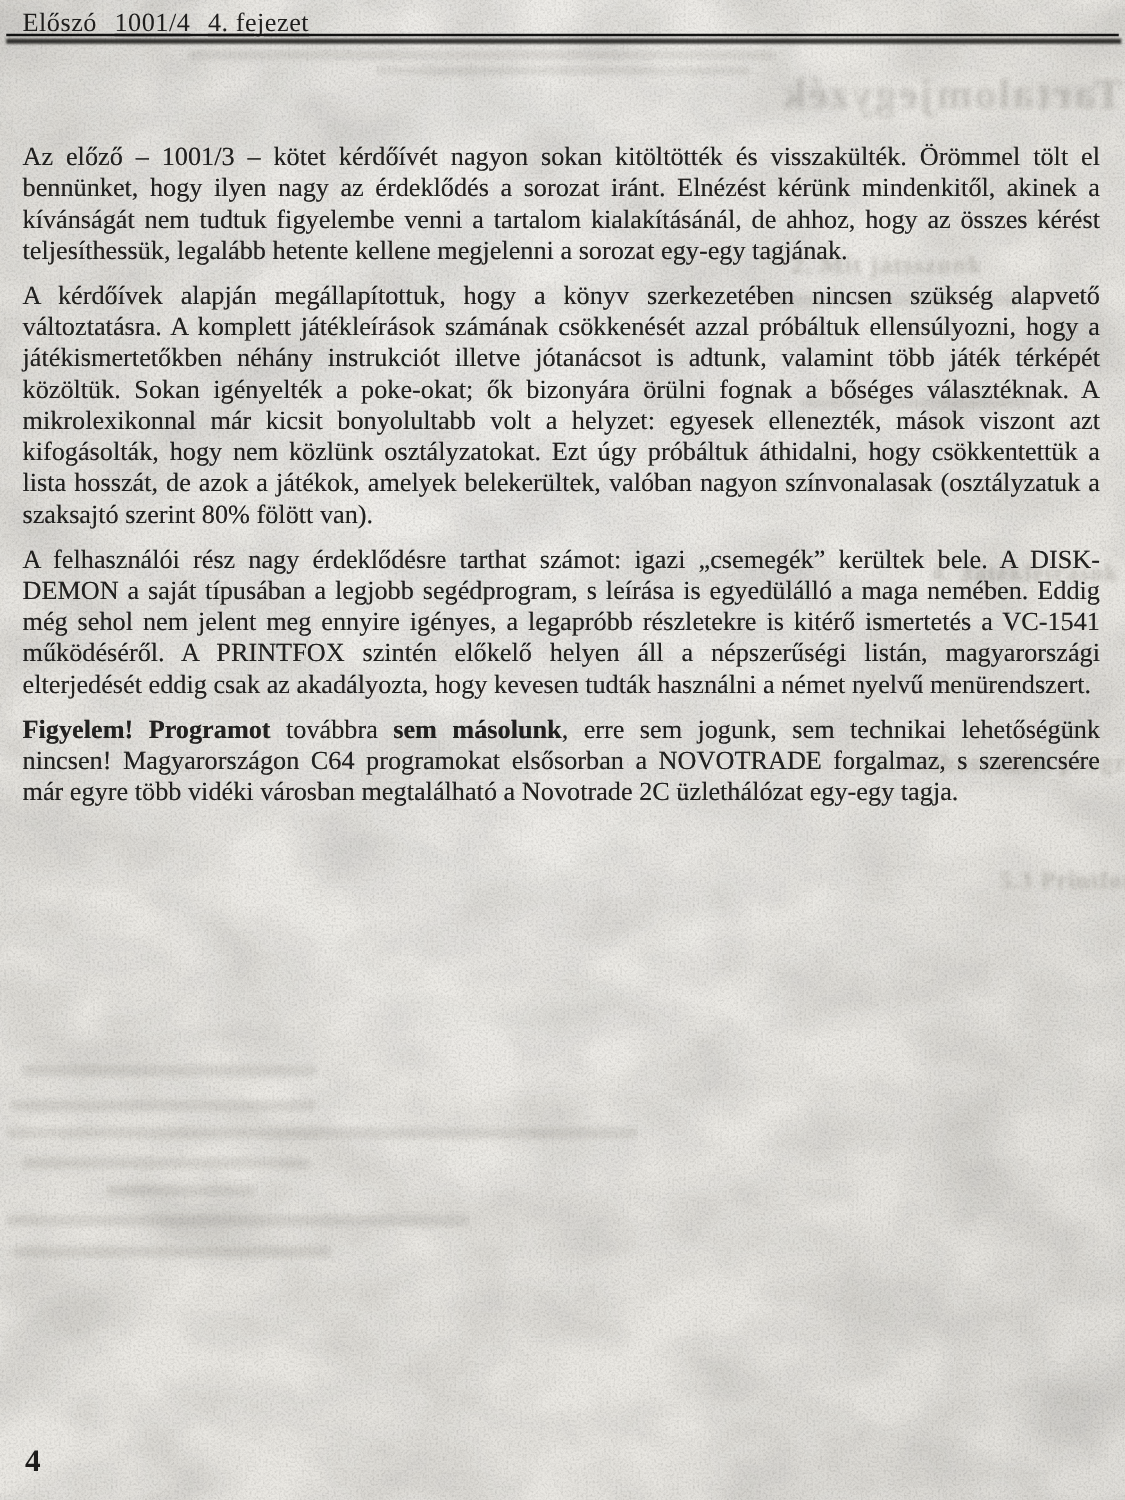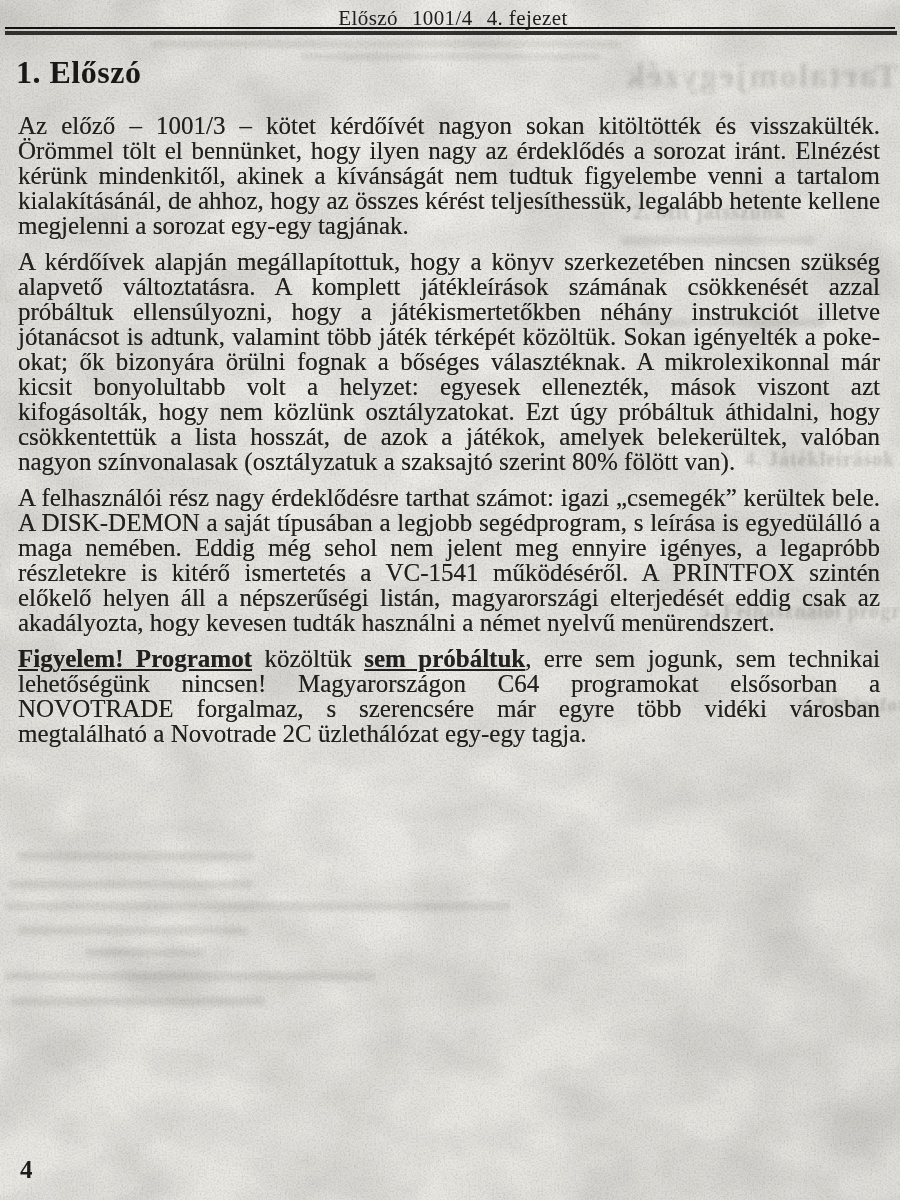--- a/index.html
+++ b/index.html
@@ -18,21 +18,21 @@
       radial-gradient(ellipse at 45% 28%, rgba(255,255,255,0.30), rgba(255,255,255,0) 62%),
       linear-gradient(115deg, rgba(0,0,0,0.035), rgba(0,0,0,0) 28%, rgba(0,0,0,0) 70%, rgba(0,0,0,0.045)),
       #e9e7e2;
   }
 
   
   .running-head {
     position: absolute;
     top: 6px; left: 18px; right: 12px;
     display: flex;
-    justify-content: center;
+    justify-content: flex-start;
     align-items: baseline;
     font-size: 21px;
     letter-spacing: 0.4px;
   }
   .running-head .right-group span { margin-left: 14px; text-decoration: underline; }
   .rule { position: absolute; left: 5px; }
   .rule-thin  { top: 27px; width: 890px; height: 2px; background: #141414; }
   .rule-thick { top: 31px; width: 892px; height: 4px; background: #2d2c2a; filter: blur(0.7px); opacity: 0.95; }
 
   
@@ -44,28 +44,28 @@
     font-weight: bold;
     letter-spacing: 0.5px;
     color: #1b1a19;
   }
 
   
   .body-copy {
     position: absolute;
     top: 113px; left: 18px;
     width: 862px;
-    font-size: 25px;
+    font-size: 21px;
     line-height: 25px;
     text-align: justify;
     color: #242322;
     text-shadow: 0 0 0.5px rgba(30,28,26,0.55);
   }
   .body-copy p { margin: 0 0 11px 0; }
-  .body-copy b { font-weight: bold; text-decoration: underline; }
+  .body-copy b { font-weight: bold; }
 
   
   .folio {
     position: absolute;
     left: 20px; top: 1156px;
     font-size: 25px;
     font-weight: bold;
     color: #1d1c1b;
   }
 
@@ -131,27 +131,26 @@
   <i class="smudge" style="top:236px;left:620px;width:195px;height:9px"></i>
   <i class="smudge" style="top:318px;left:640px;width:185px;height:9px"></i>
   <i class="smudge" style="top:852px;left:18px;width:235px;height:9px"></i>
   <i class="smudge" style="top:880px;left:8px;width:245px;height:9px"></i>
   <i class="smudge" style="top:902px;left:5px;width:505px;height:9px"></i>
   <i class="smudge" style="top:926px;left:18px;width:230px;height:9px"></i>
   <i class="smudge" style="top:948px;left:85px;width:120px;height:9px"></i>
   <i class="smudge" style="top:972px;left:5px;width:370px;height:9px"></i>
   <i class="smudge" style="top:997px;left:10px;width:255px;height:9px"></i>
 
-  <h1 class="chapter-title">1. Előszó</h1>
 
   <div class="body-copy">
     <p>Az előző – 1001/3 – kötet kérdőívét nagyon sokan kitöltötték és visszakülték. Örömmel tölt el bennünket, hogy ilyen nagy az érdeklődés a sorozat iránt. Elnézést kérünk mindenkitől, akinek a kívánságát nem tudtuk figyelembe venni a tartalom kialakításánál, de ahhoz, hogy az összes kérést teljesíthessük, legalább hetente kellene megjelenni a sorozat egy-egy tagjának.</p>
     <p>A kérdőívek alapján megállapítottuk, hogy a könyv szerkezetében nincsen szükség alapvető változtatásra. A komplett játékleírások számának csökkenését azzal próbáltuk ellensúlyozni, hogy a játékismertetőkben néhány instrukciót illetve jótanácsot is adtunk, valamint több játék térképét közöltük. Sokan igényelték a poke-okat; ők bizonyára örülni fognak a bőséges választéknak. A mikrolexikonnal már kicsit bonyolultabb volt a helyzet: egyesek ellenezték, mások viszont azt kifogásolták, hogy nem közlünk osztályzatokat. Ezt úgy próbáltuk áthidalni, hogy csökkentettük a lista hosszát, de azok a játékok, amelyek belekerültek, valóban nagyon színvonalasak (osztályzatuk a szaksajtó szerint 80% fölött van).</p>
     <p>A felhasználói rész nagy érdeklődésre tarthat számot: igazi „csemegék” kerültek bele. A DISK-DEMON a saját típusában a legjobb segédprogram, s leírása is egyedülálló a maga nemében. Eddig még sehol nem jelent meg ennyire igényes, a legapróbb részletekre is kitérő ismertetés a VC-1541 működéséről. A PRINTFOX szintén előkelő helyen áll a népszerűségi listán, magyarországi elterjedését eddig csak az akadályozta, hogy kevesen tudták használni a német nyelvű menürendszert.</p>
-    <p><b>Figyelem! Programot</b><span> közöltük </span><b>sem próbáltuk</b><span>, erre sem jogunk, sem technikai lehetőségünk nincsen! Magyarországon C64 programokat elsősorban a NOVOTRADE forgalmaz, s szerencsére már egyre több vidéki városban megtalálható a Novotrade 2C üzlethálózat egy-egy tagja.</span></p>
+    <p><b>Figyelem! Programot</b><span> továbbra </span><b>sem másolunk</b><span>, erre sem jogunk, sem technikai lehetőségünk nincsen! Magyarországon C64 programokat elsősorban a NOVOTRADE forgalmaz, s szerencsére már egyre több vidéki városban megtalálható a Novotrade 2C üzlethálózat egy-egy tagja.</span></p>
   </div>
 
   <div class="folio">4</div>
 
   <svg class="noise" width="900" height="1200" aria-hidden="true">
     <defs>
       <filter id="coarseMottle" x="0" y="0" width="100%" height="100%">
         <feTurbulence type="fractalNoise" baseFrequency="0.012 0.016" numOctaves="3" seed="4" stitchTiles="stitch"></feTurbulence>
         <feColorMatrix type="matrix" values="0 0 0 0 0  0 0 0 0 0  0 0 0 0 0  0.5 0.5 0.5 0 -0.55"></feColorMatrix>
       </filter>

